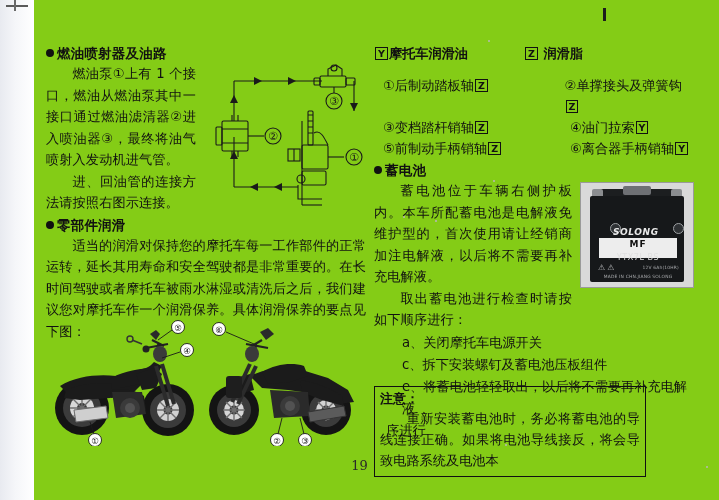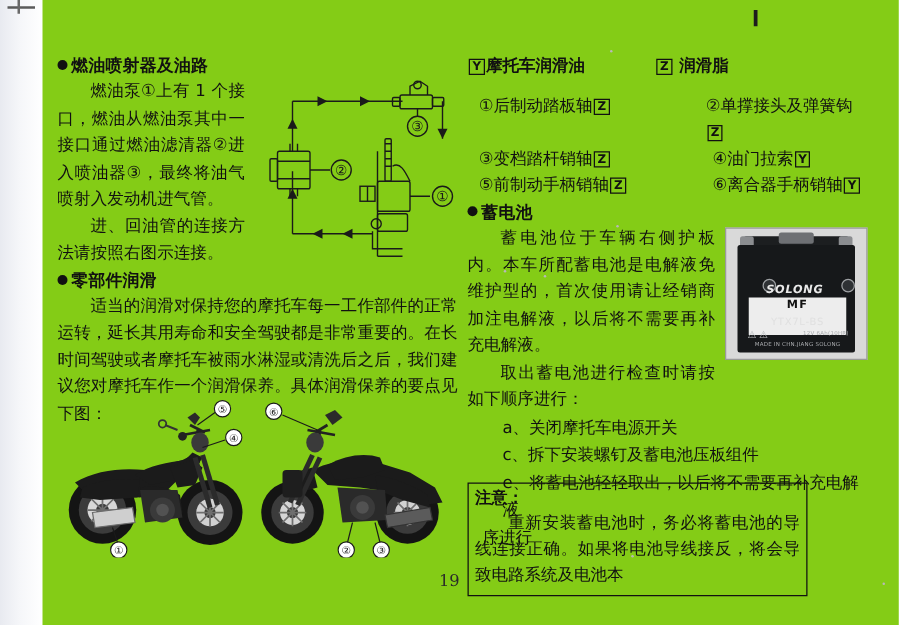--- a/index.html
+++ b/index.html
@@ -191,21 +191,21 @@
     color: #e9e9e9;
     font-size: 9px;
     font-weight: bold;
     font-style: italic;
     letter-spacing: 0.6px;
     font-family: "DejaVu Sans", "Liberation Sans", sans-serif;
   }
   .batt-mf {
     position: absolute;
     left: 18px; top: 55px;
-    width: 78px; height: 30px;
+    width: 78px; height: 20px;
     background: #ededed;
     color: #111;
     font-size: 9px;
     font-weight: bold;
     text-align: center;
     line-height: 13px;
     letter-spacing: 1px;
   }
   .batt-model {
     position: absolute;

